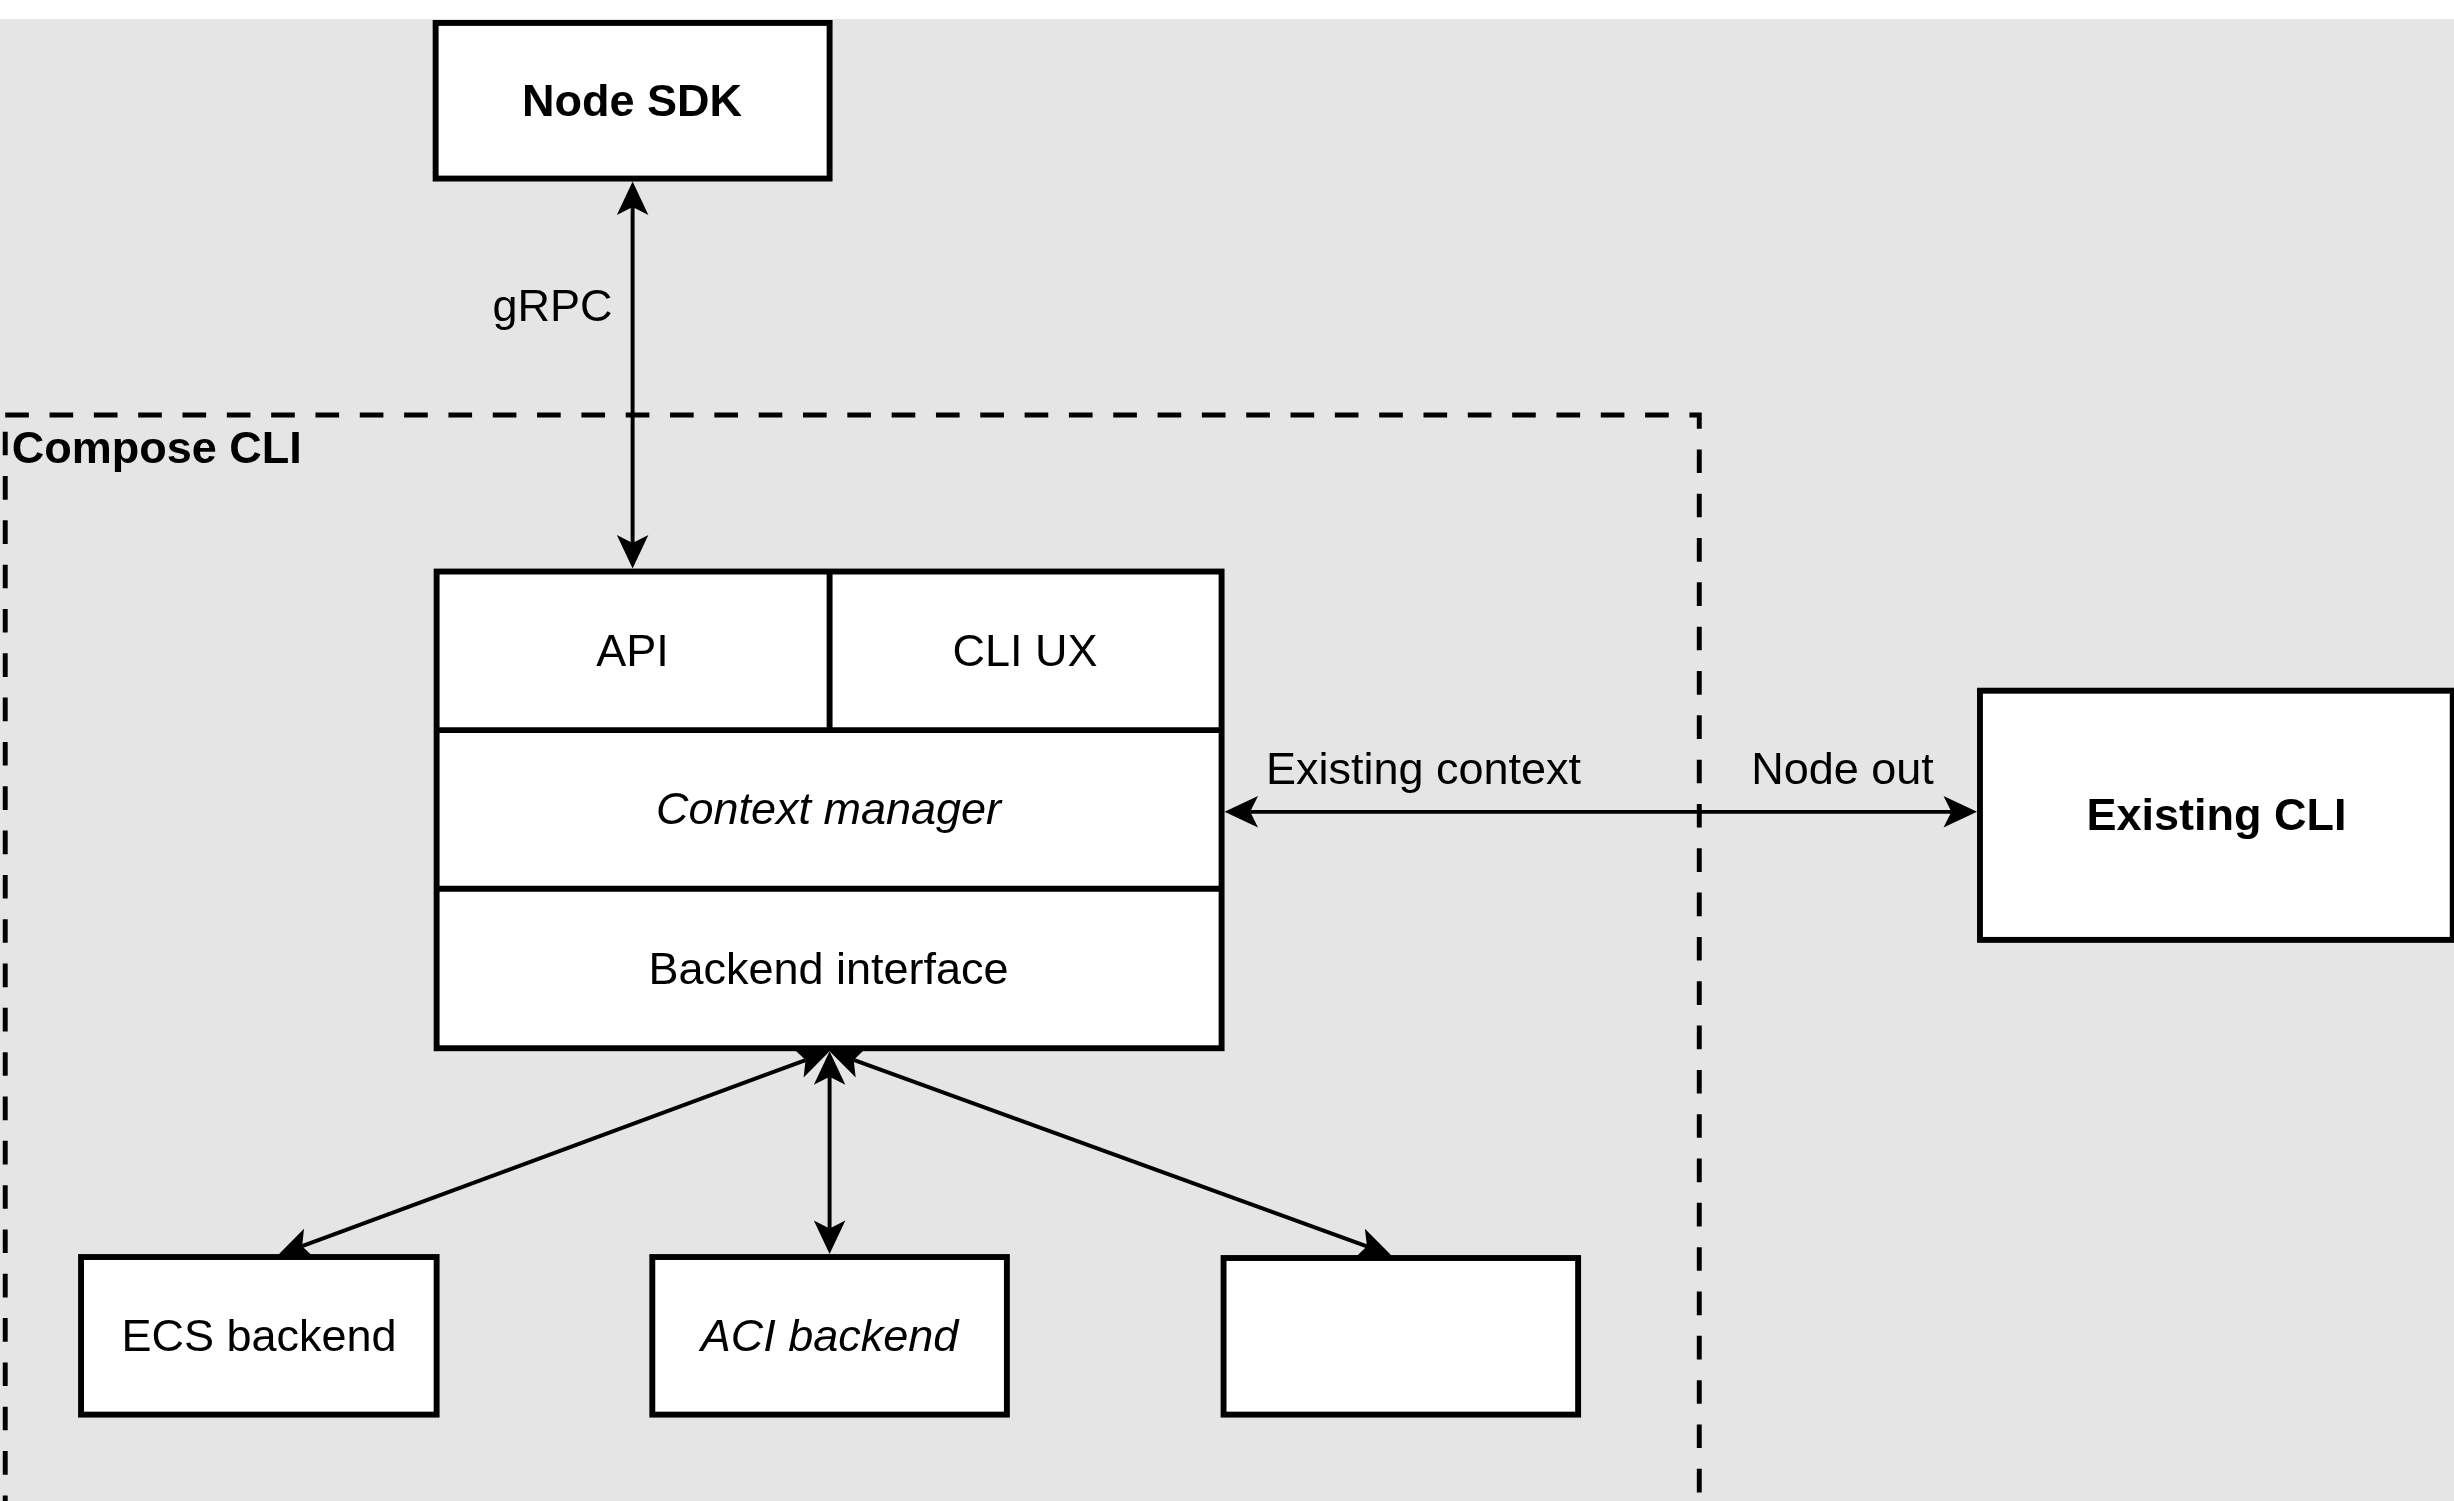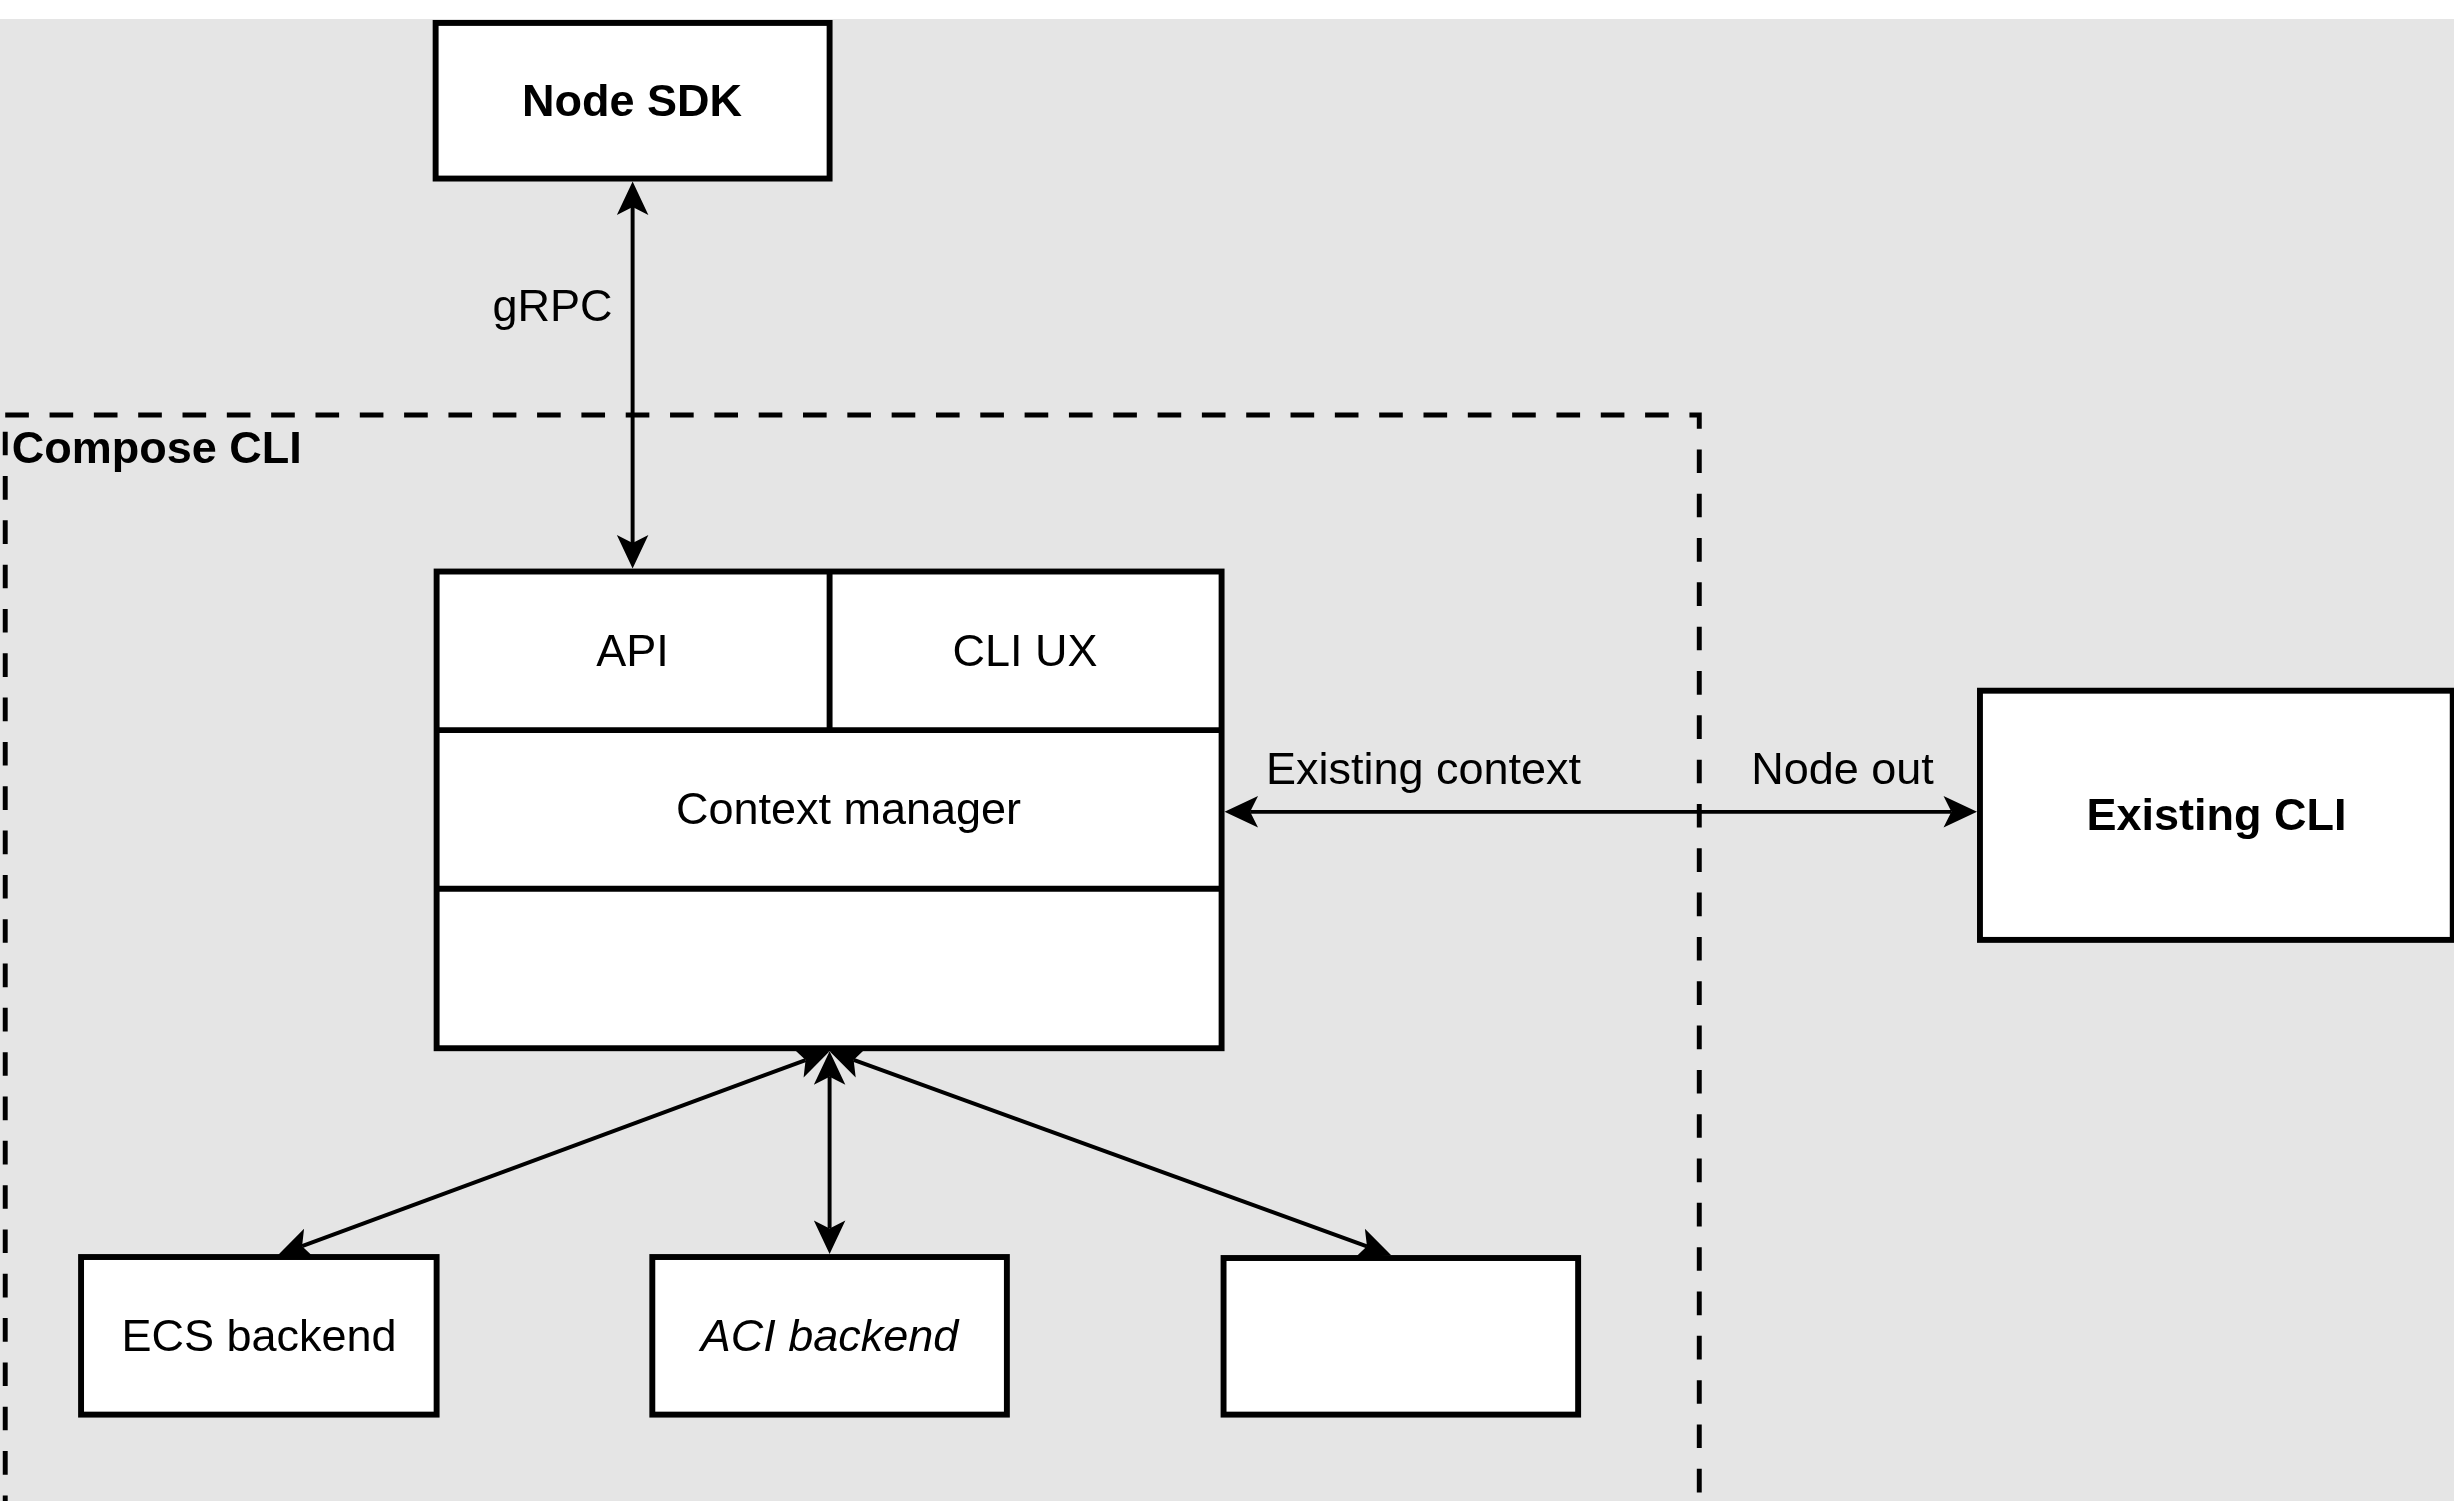--- a/index.html
+++ b/index.html
@@ -95,22 +95,23 @@
   </svg>
 
   <div class="lbl bold" style="left:435px; top:3.9px; width:394px; height:156px;">Node SDK</div>
 
   <div class="lbl" style="left:436px; top:553px; width:393px; height:159px;">API</div>
 
   <div class="lbl bold corner" style="left:11.8px; top:400px; height:59px;">Compose CLI</div>
 
   <div class="lbl" style="left:829px; top:553px; width:392px; height:159px;">CLI UX</div>
 
-  <div class="lbl" style="left:456px; top:711px; width:785px; height:159px;">Context manager</div>
+  <div class="lbl" style="left:436px; top:711px; width:785px; height:159px;font-style:italic;">Context manager</div>
 
+  <div class="lbl" style="left:436px; top:870px; width:785px; height:160px;">Backend interface</div>
 
   <div class="lbl" style="left:81px; top:1238px; width:356px; height:158px;">ECS backend</div>
 
   <div class="lbl bold" style="left:1980px; top:672px; width:473px; height:249px;">Existing CLI</div>
 
   <div class="lbl" style="left:652px; top:1238px; width:355px; height:158px;font-style:italic;">ACI backend</div>
 
 
   <div class="lbl" style="left:454px; top:260px; width:197px; height:55px;">gRPC</div>
 

